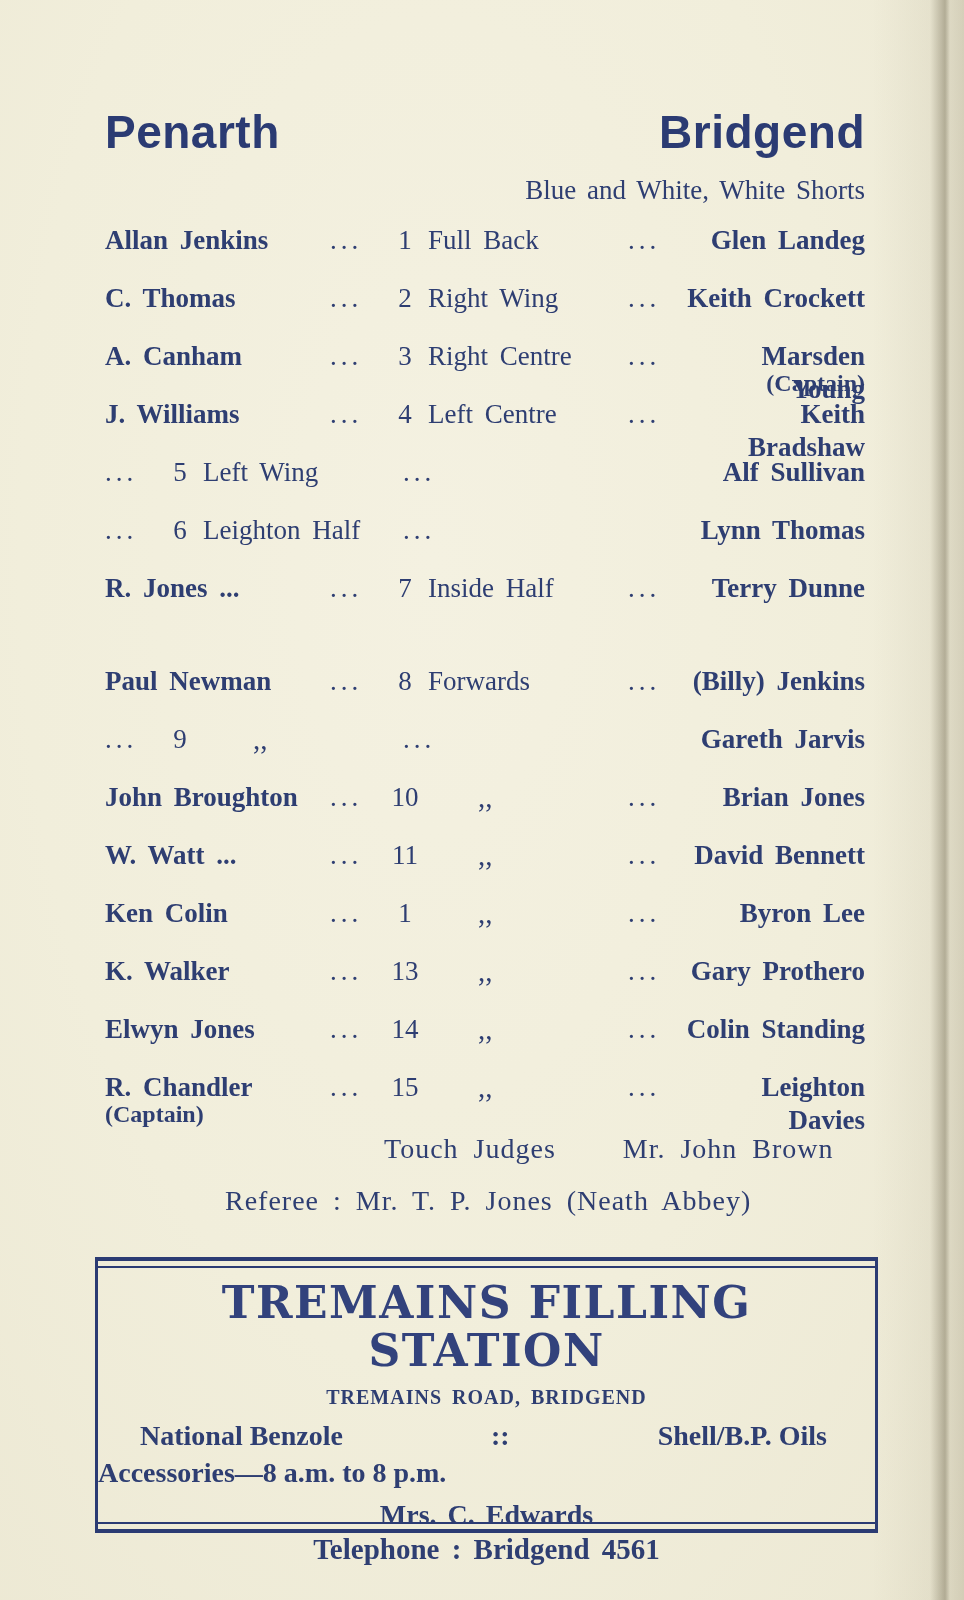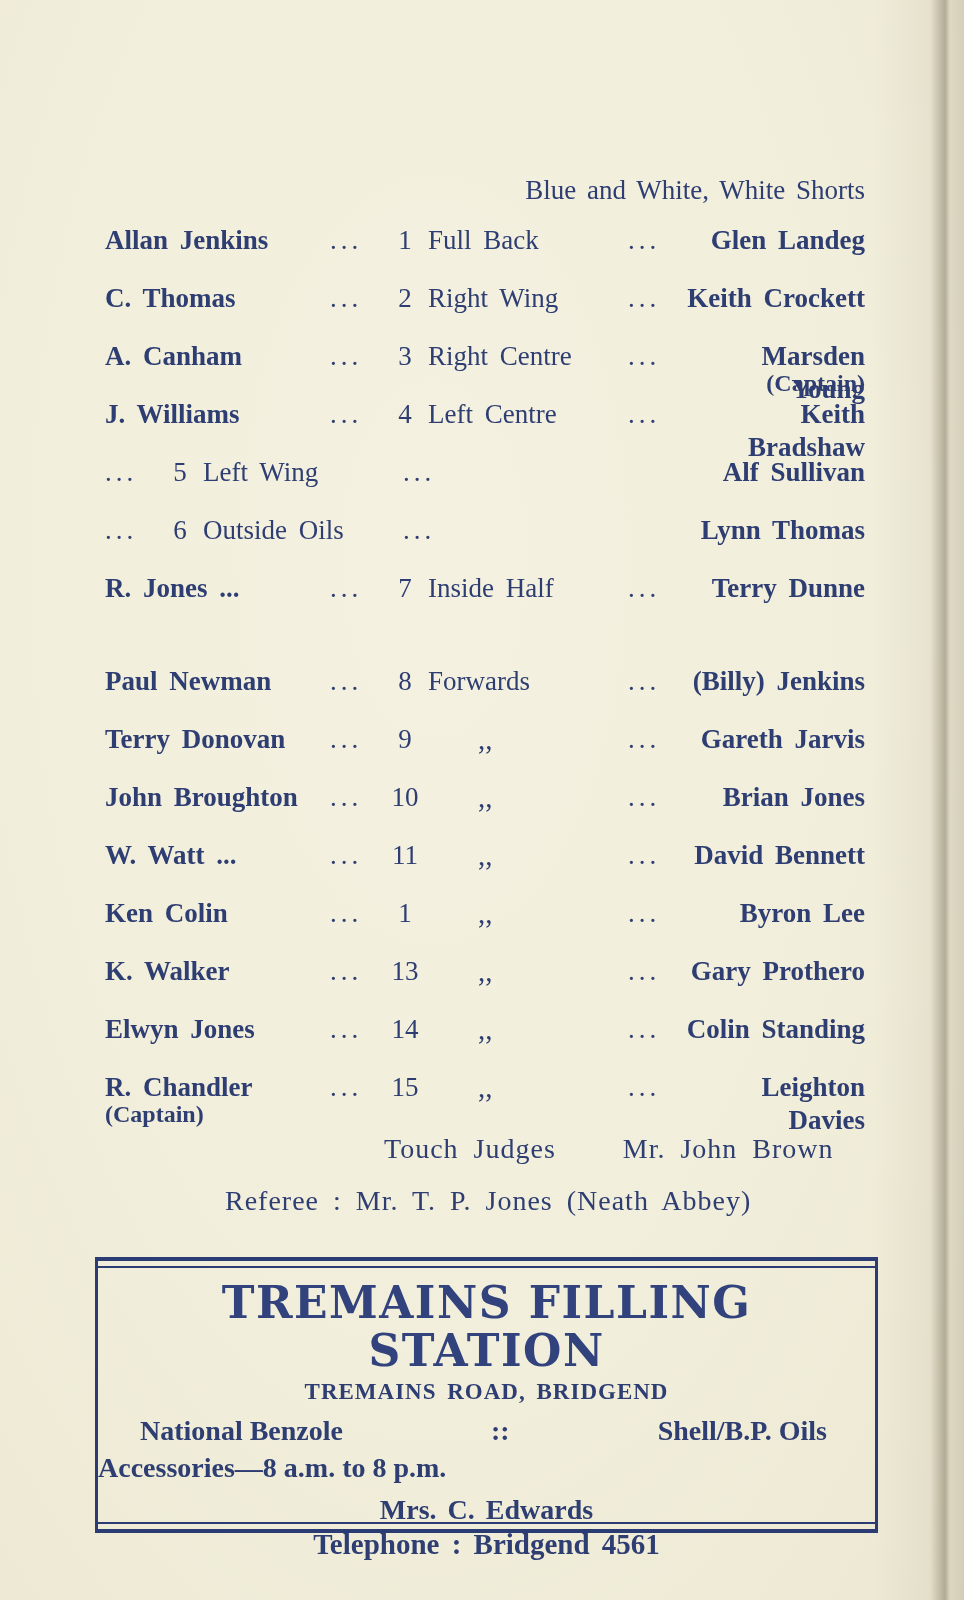--- a/index.html
+++ b/index.html
@@ -98,22 +98,22 @@
   .ad-box::before { top: 5px; }
   .ad-box::after  { bottom: 5px; }
   .ad-title {
     margin-top: 18px; text-align: center;
     font-family: "DejaVu Serif", serif;
     font-weight: bold; font-size: 44px; line-height: 48px;
     letter-spacing: 1.5px;
     color: #32427c;
   }
   .ad-address {
-    text-align: center; 
-    font-weight: bold; font-size: 23px; line-height: 34px; letter-spacing: 1px;
+    text-align: center; margin-top: 5px;
+    font-weight: bold; font-size: 20px; line-height: 34px; letter-spacing: 1px;
     word-spacing: 4px;
   }
   .ad-brands {
     display: flex; justify-content: space-between;
     padding: 0 48px 0 42px; margin-top: 5px;
     font-weight: bold; font-size: 28px; line-height: 34px;
   }
   .ad-hours {
     text-align: left; margin-top: 3px;
     font-weight: bold; font-size: 28px; line-height: 34px;
@@ -126,20 +126,24 @@
     text-align: center; margin-top: 1px;
     font-weight: bold; font-size: 29px; line-height: 34px; word-spacing: 5px;
   }
 </style>
 </head>
 <body>
 
 <div class="page">
   <div class="edge-shade"></div>
 
+  <div class="teams">
+    <span class="team-name">Penarth</span>
+    <span class="team-name">Bridgend</span>
+  </div>
 
   <div class="strip-note">Blue and White, White Shorts</div>
 
   <div class="lineup">
       <div class="row">
         <span class="c-name">Allan Jenkins</span>
         <span class="c-dots1">...</span>
         <span class="c-num">1</span>
         <span class="c-pos">Full Back</span>
         <span class="c-dots2">...</span>
@@ -172,42 +176,41 @@
       <div class="row">
         <span class="c-dots1">...</span>
         <span class="c-num">5</span>
         <span class="c-pos">Left Wing</span>
         <span class="c-dots2">...</span>
         <span class="c-right">Alf Sullivan</span>
       </div>
       <div class="row">
         <span class="c-dots1">...</span>
         <span class="c-num">6</span>
-        <span class="c-pos">Outside Oils</span>
+        <span class="c-pos">Leighton Half</span>
         <span class="c-dots2">...</span>
         <span class="c-right">Lynn Thomas</span>
       </div>
       <div class="row">
         <span class="c-name">R. Jones ...</span>
         <span class="c-dots1">...</span>
         <span class="c-num">7</span>
         <span class="c-pos">Inside Half</span>
         <span class="c-dots2">...</span>
         <span class="c-right">Terry Dunne</span>
       </div>
       <div class="row gap-before">
         <span class="c-name">Paul Newman</span>
         <span class="c-dots1">...</span>
         <span class="c-num">8</span>
         <span class="c-pos">Forwards</span>
         <span class="c-dots2">...</span>
         <span class="c-right">(Billy) Jenkins</span>
       </div>
       <div class="row">
-        <span class="c-name">Terry Donovan</span>
         <span class="c-dots1">...</span>
         <span class="c-num">9</span>
         <span class="c-pos ditto">,,</span>
         <span class="c-dots2">...</span>
         <span class="c-right">Gareth Jarvis</span>
       </div>
       <div class="row">
         <span class="c-name">John Broughton</span>
         <span class="c-dots1">...</span>
         <span class="c-num">10</span>

